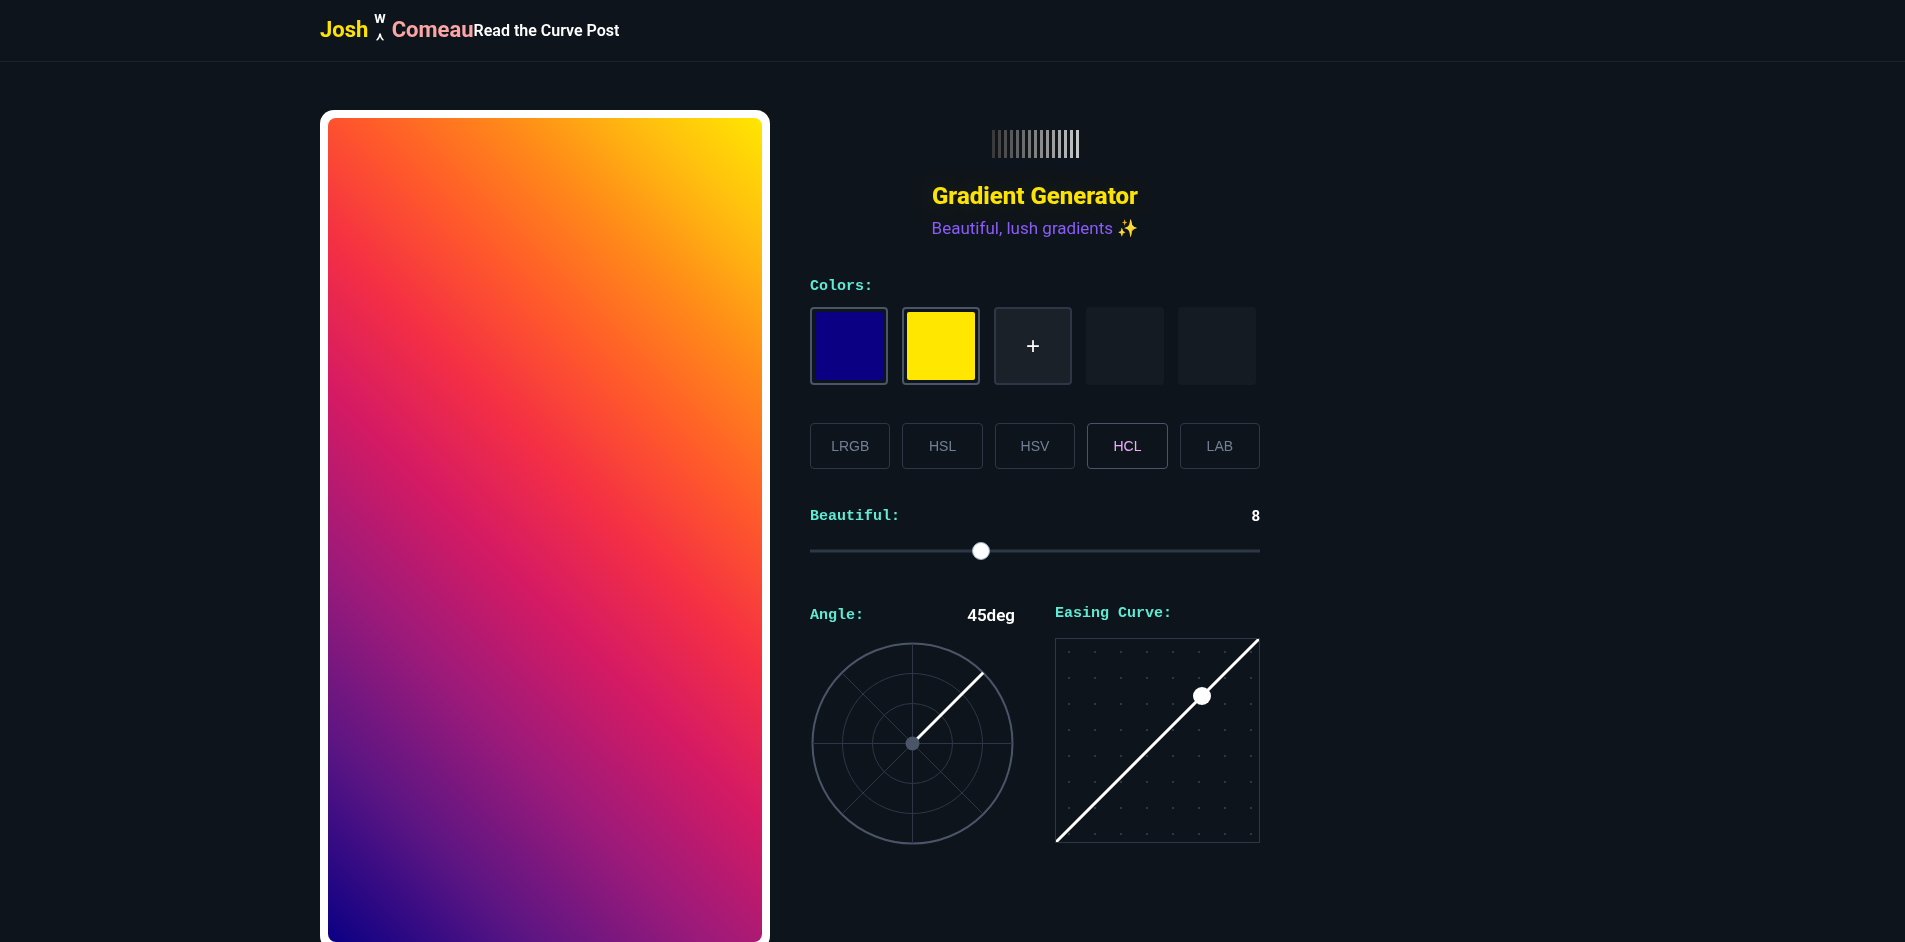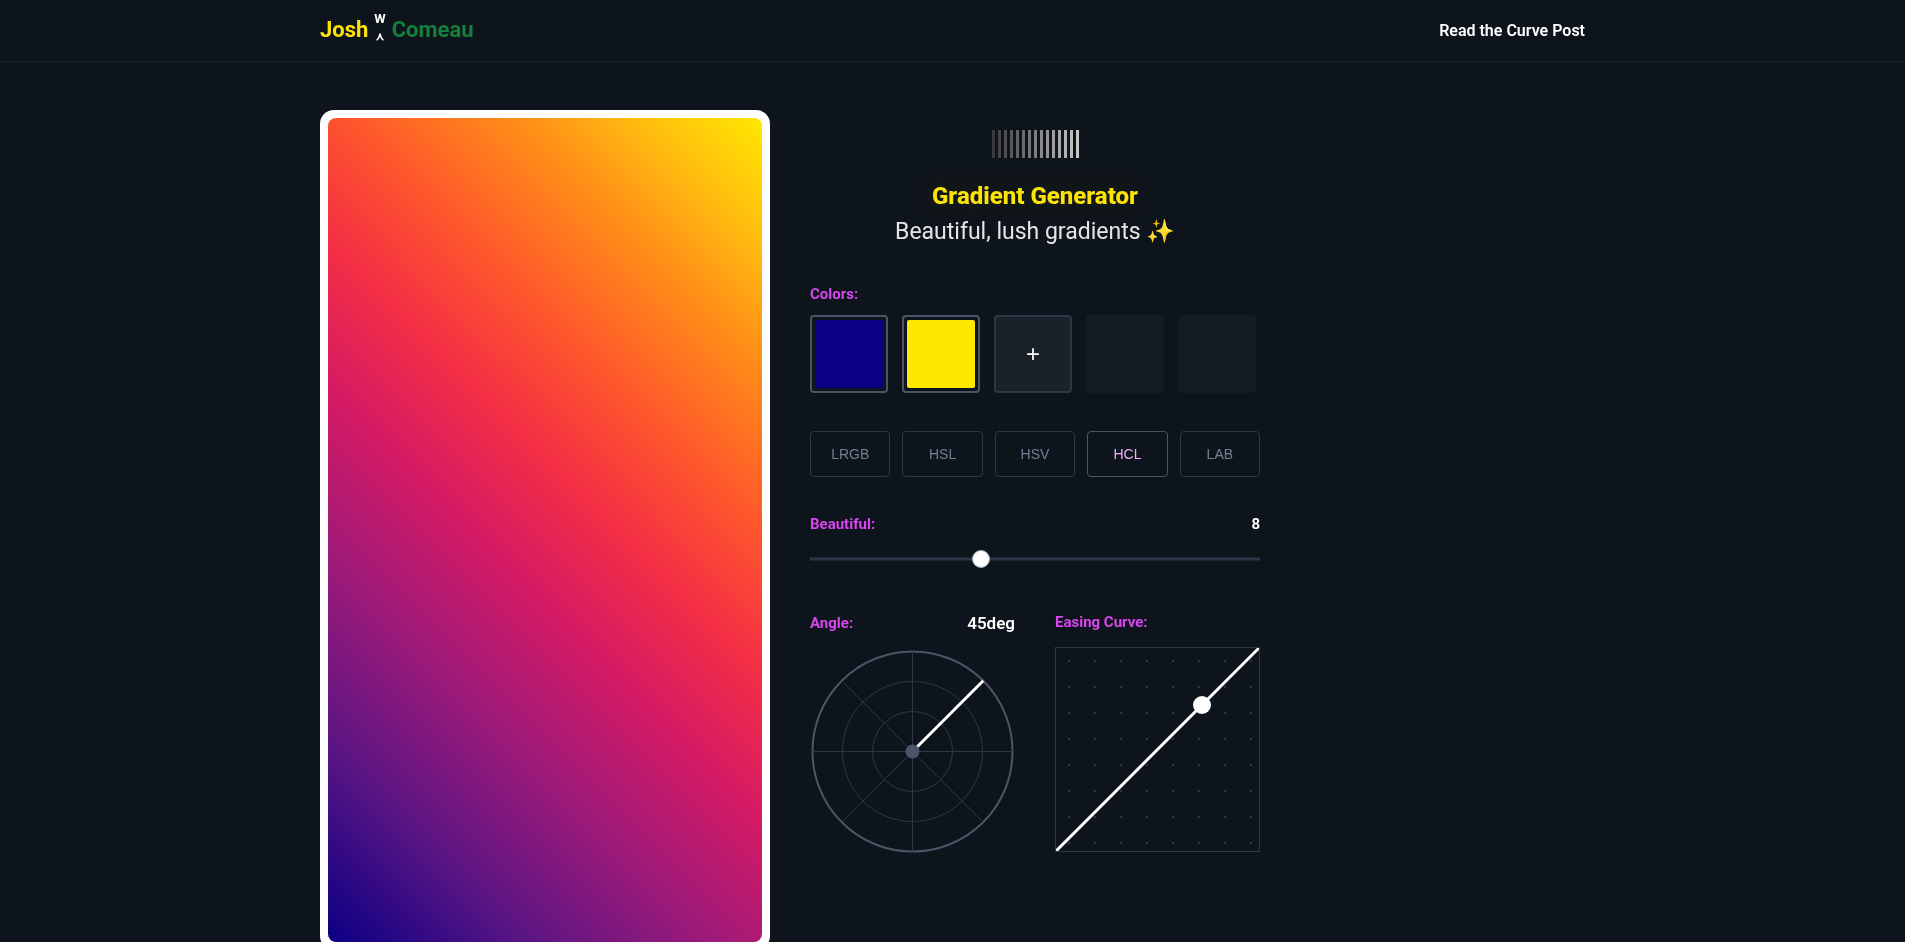--- a/index.html
+++ b/index.html
@@ -10,38 +10,38 @@
   width: 1905px;
   height: 942px;
   overflow: hidden;
 }
 .header {
   height: 62px;
   border-bottom: 1px solid #1a2129;
   display: flex;
   align-items: center;
   padding: 0 320px;
-  justify-content: space-between;
+  justify-content: flex-start;
 }
 .logo {
   display: flex;
   align-items: baseline;
   gap: 6px;
   font-size: 22px;
   font-weight: 700;
   color: #fce307;
 }
 .logo-first { color: #fce307; }
 .logo-w {
   font-size: 13px;
   color: #fff;
   position: relative;
   top: -10px;
 }
-.logo-last { color: #15803d; }
+.logo-last { color: #fca5a5; }
 .nav-link {
   color: #fff;
   font-size: 16px;
   font-weight: 600;
   text-decoration: none;
 }
 .main {
   display: flex;
   padding: 48px 320px 0;
   gap: 40px;
@@ -90,28 +90,29 @@
   height: 100%;
 }
 .title {
   font-size: 24px;
   font-weight: 800;
   color: #fce307;
   margin-bottom: 8px;
   text-shadow: 0 0 30px rgba(252,227,7,0.2);
 }
 .subtitle {
-  font-size: 23px;
-  color: #e5e5e5;
+  font-size: 17px;
+  color: #8b5cf6;
 }
 .section-label {
   font-size: 15px;
   font-weight: 700;
-  color: #d946ef;
+  color: #5eead4;
   margin-bottom: 12px;
+  font-family: Liberation Mono, monospace;
 }
 .colors-row {
   display: flex;
   gap: 14px;
   margin-bottom: 38px;
 }
 .color-swatch {
   width: 78px;
   height: 78px;
   border: 2px solid #4a5568;

